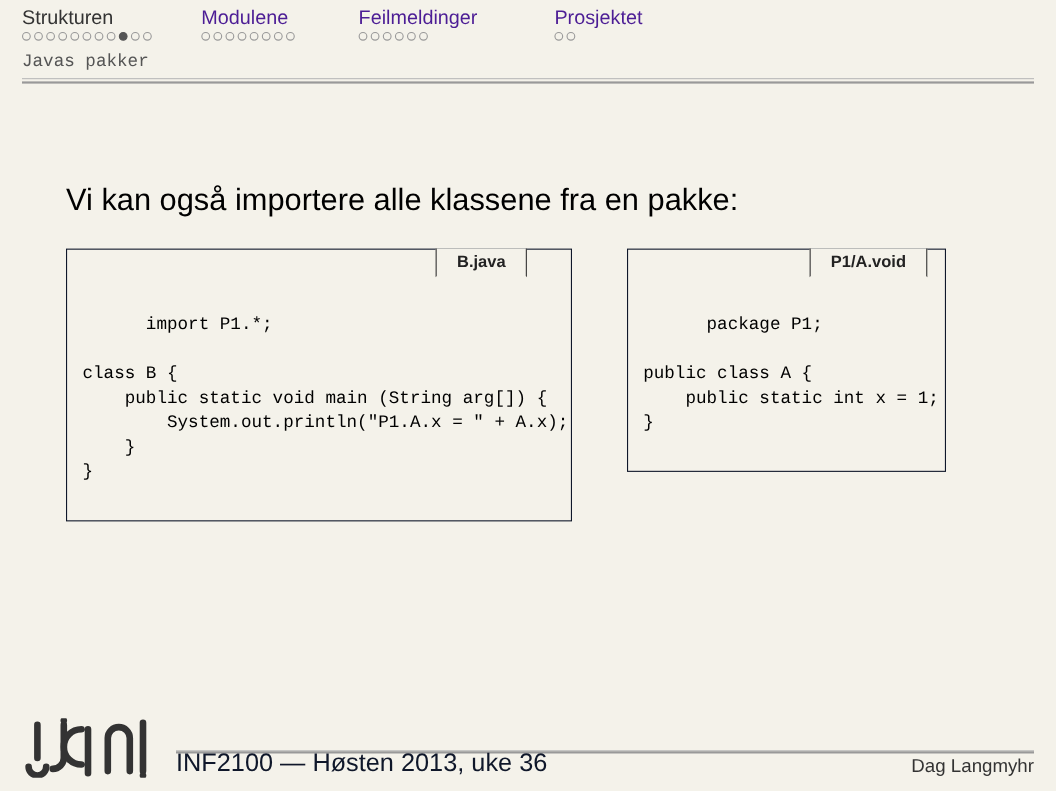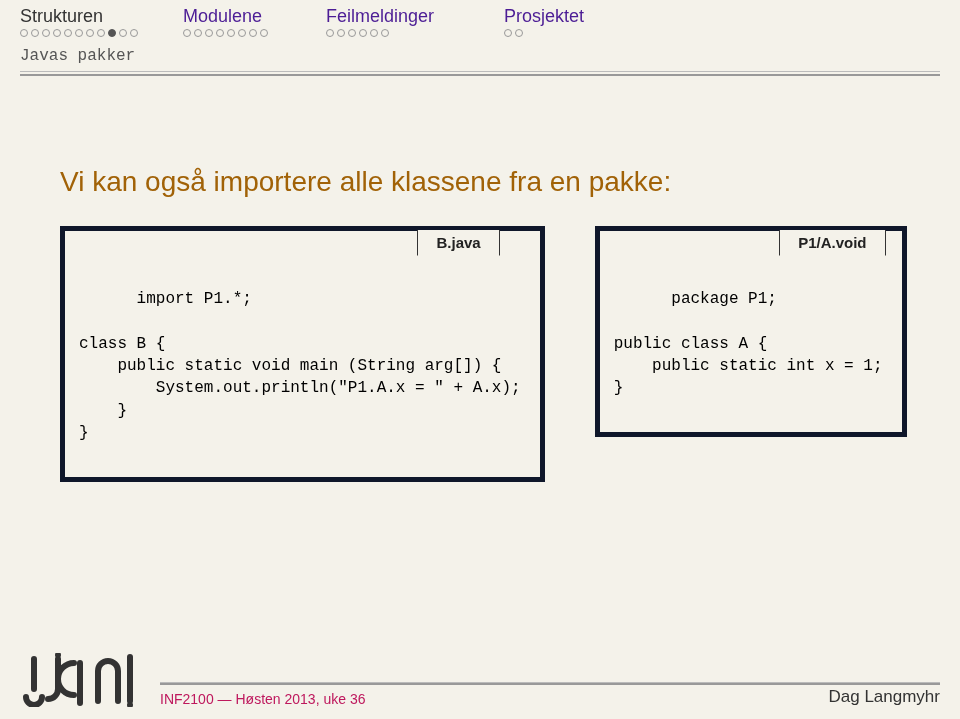--- a/index.html
+++ b/index.html
@@ -59,33 +59,33 @@
   hr.divider2 {
     border: none;
     border-top: 2px solid #999;
     margin: 0 20px;
   }
   .content {
     padding: 90px 60px 0 60px;
   }
   .heading {
     font-size: 28px;
-    color: #a16207;
+    color: #000000;
     font-family: 'Lucida Sans', 'Lucida Sans Unicode', sans-serif;
     margin-bottom: 28px;
   }
   .code-row {
     display: flex;
     gap: 50px;
     align-items: flex-start;
   }
   .code-block {
     position: relative;
-    border: 5px solid #0f172a;
-    padding: 12px 19px 10px 14px;
+    border: 1px solid #0f172a;
+    padding: 12px 2px 10px 14px;
     font-family: 'Courier New', monospace;
     font-size: 16px;
     line-height: 1.4;
     white-space: pre;
     background: #f4f2ea;
   }
   .code-block.left { flex: 0 0 430px; }
   .code-block.right { flex: 0 0 290px; }
   .filename-tab {
     position: absolute;
@@ -112,22 +112,22 @@
     height: 78px;
     display: flex;
     align-items: center;
     padding: 0 20px;
   }
   .logo {
     width: 120px;
     height: 54px;
   }
   .footer-text-left {
-    font-size: 14px;
-    color: #be185d;
+    font-size: 23px;
+    color: #0f172a;
     font-family: 'Trebuchet MS', sans-serif;
     position: absolute;
     left: 160px;
     bottom: 12px;
   }
   .footer-text-right {
     font-size: 17px;
     color: #333;
     font-family: 'Trebuchet MS', sans-serif;
     position: absolute;

